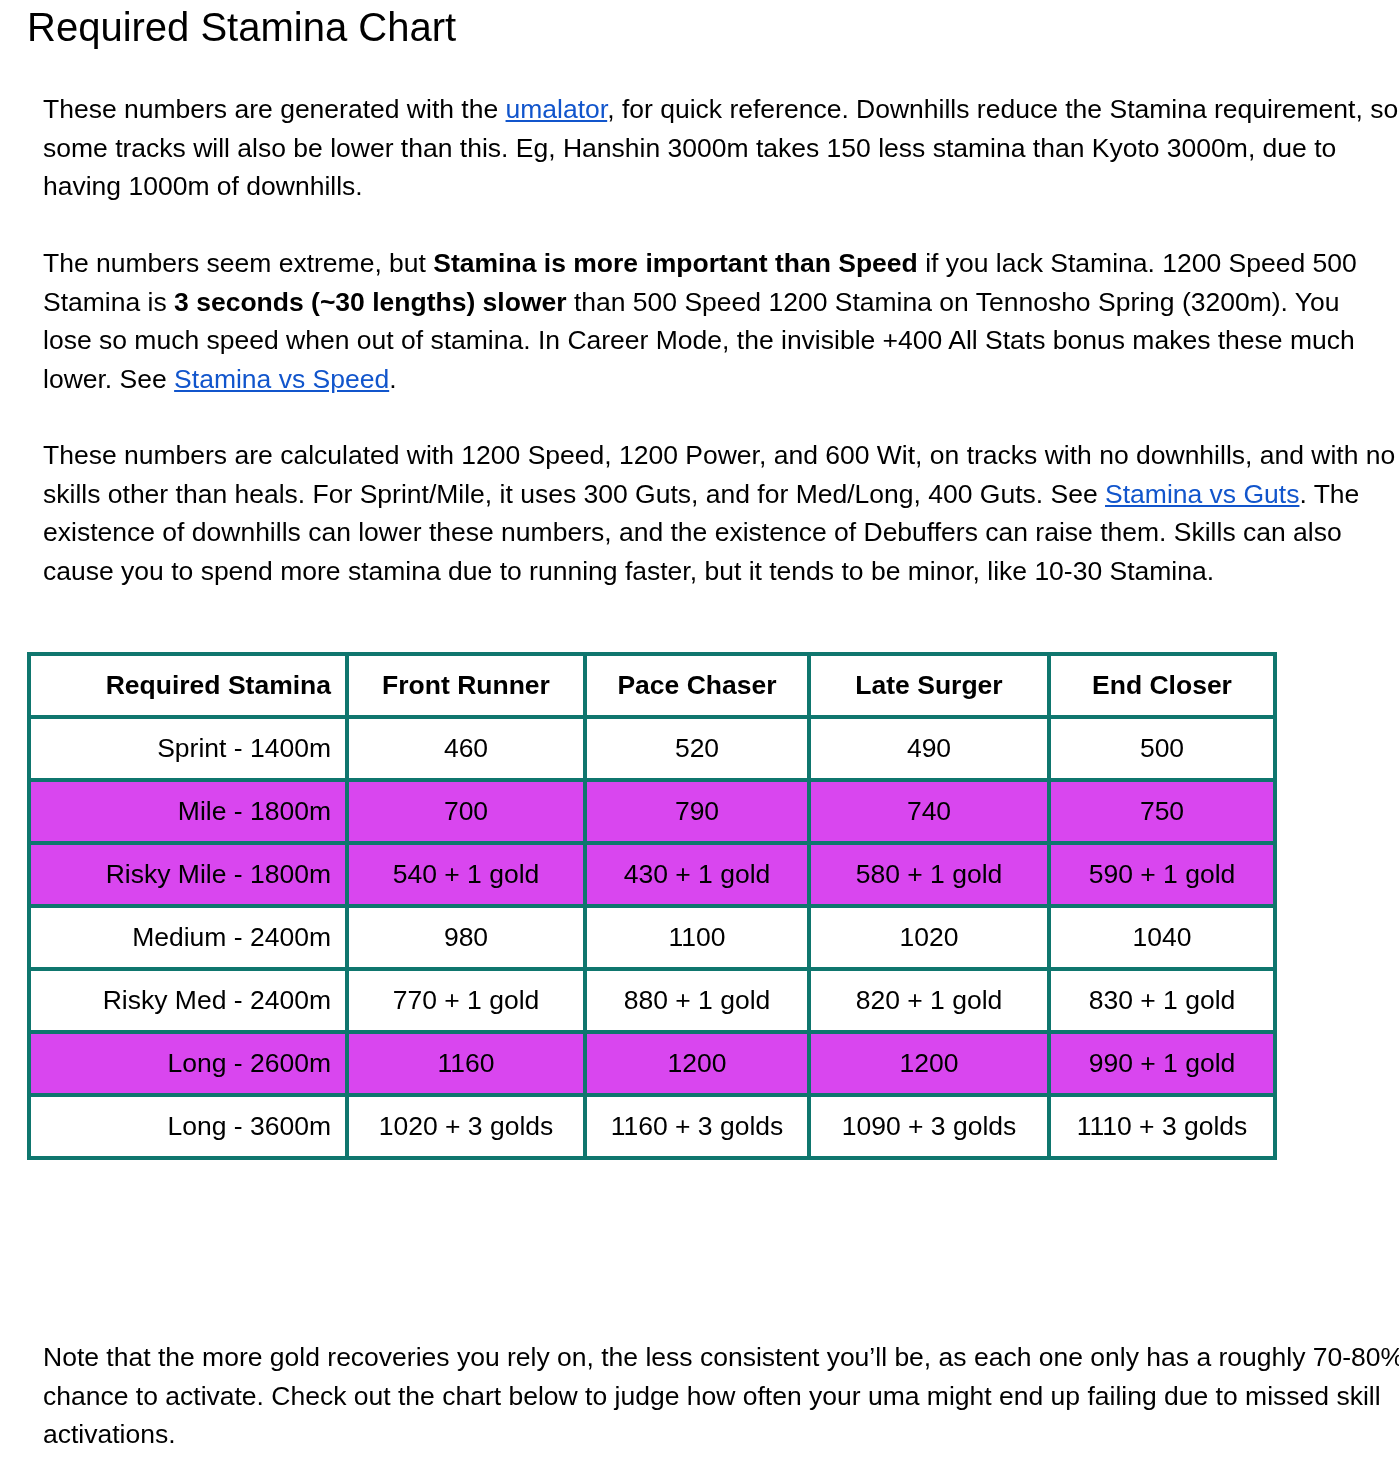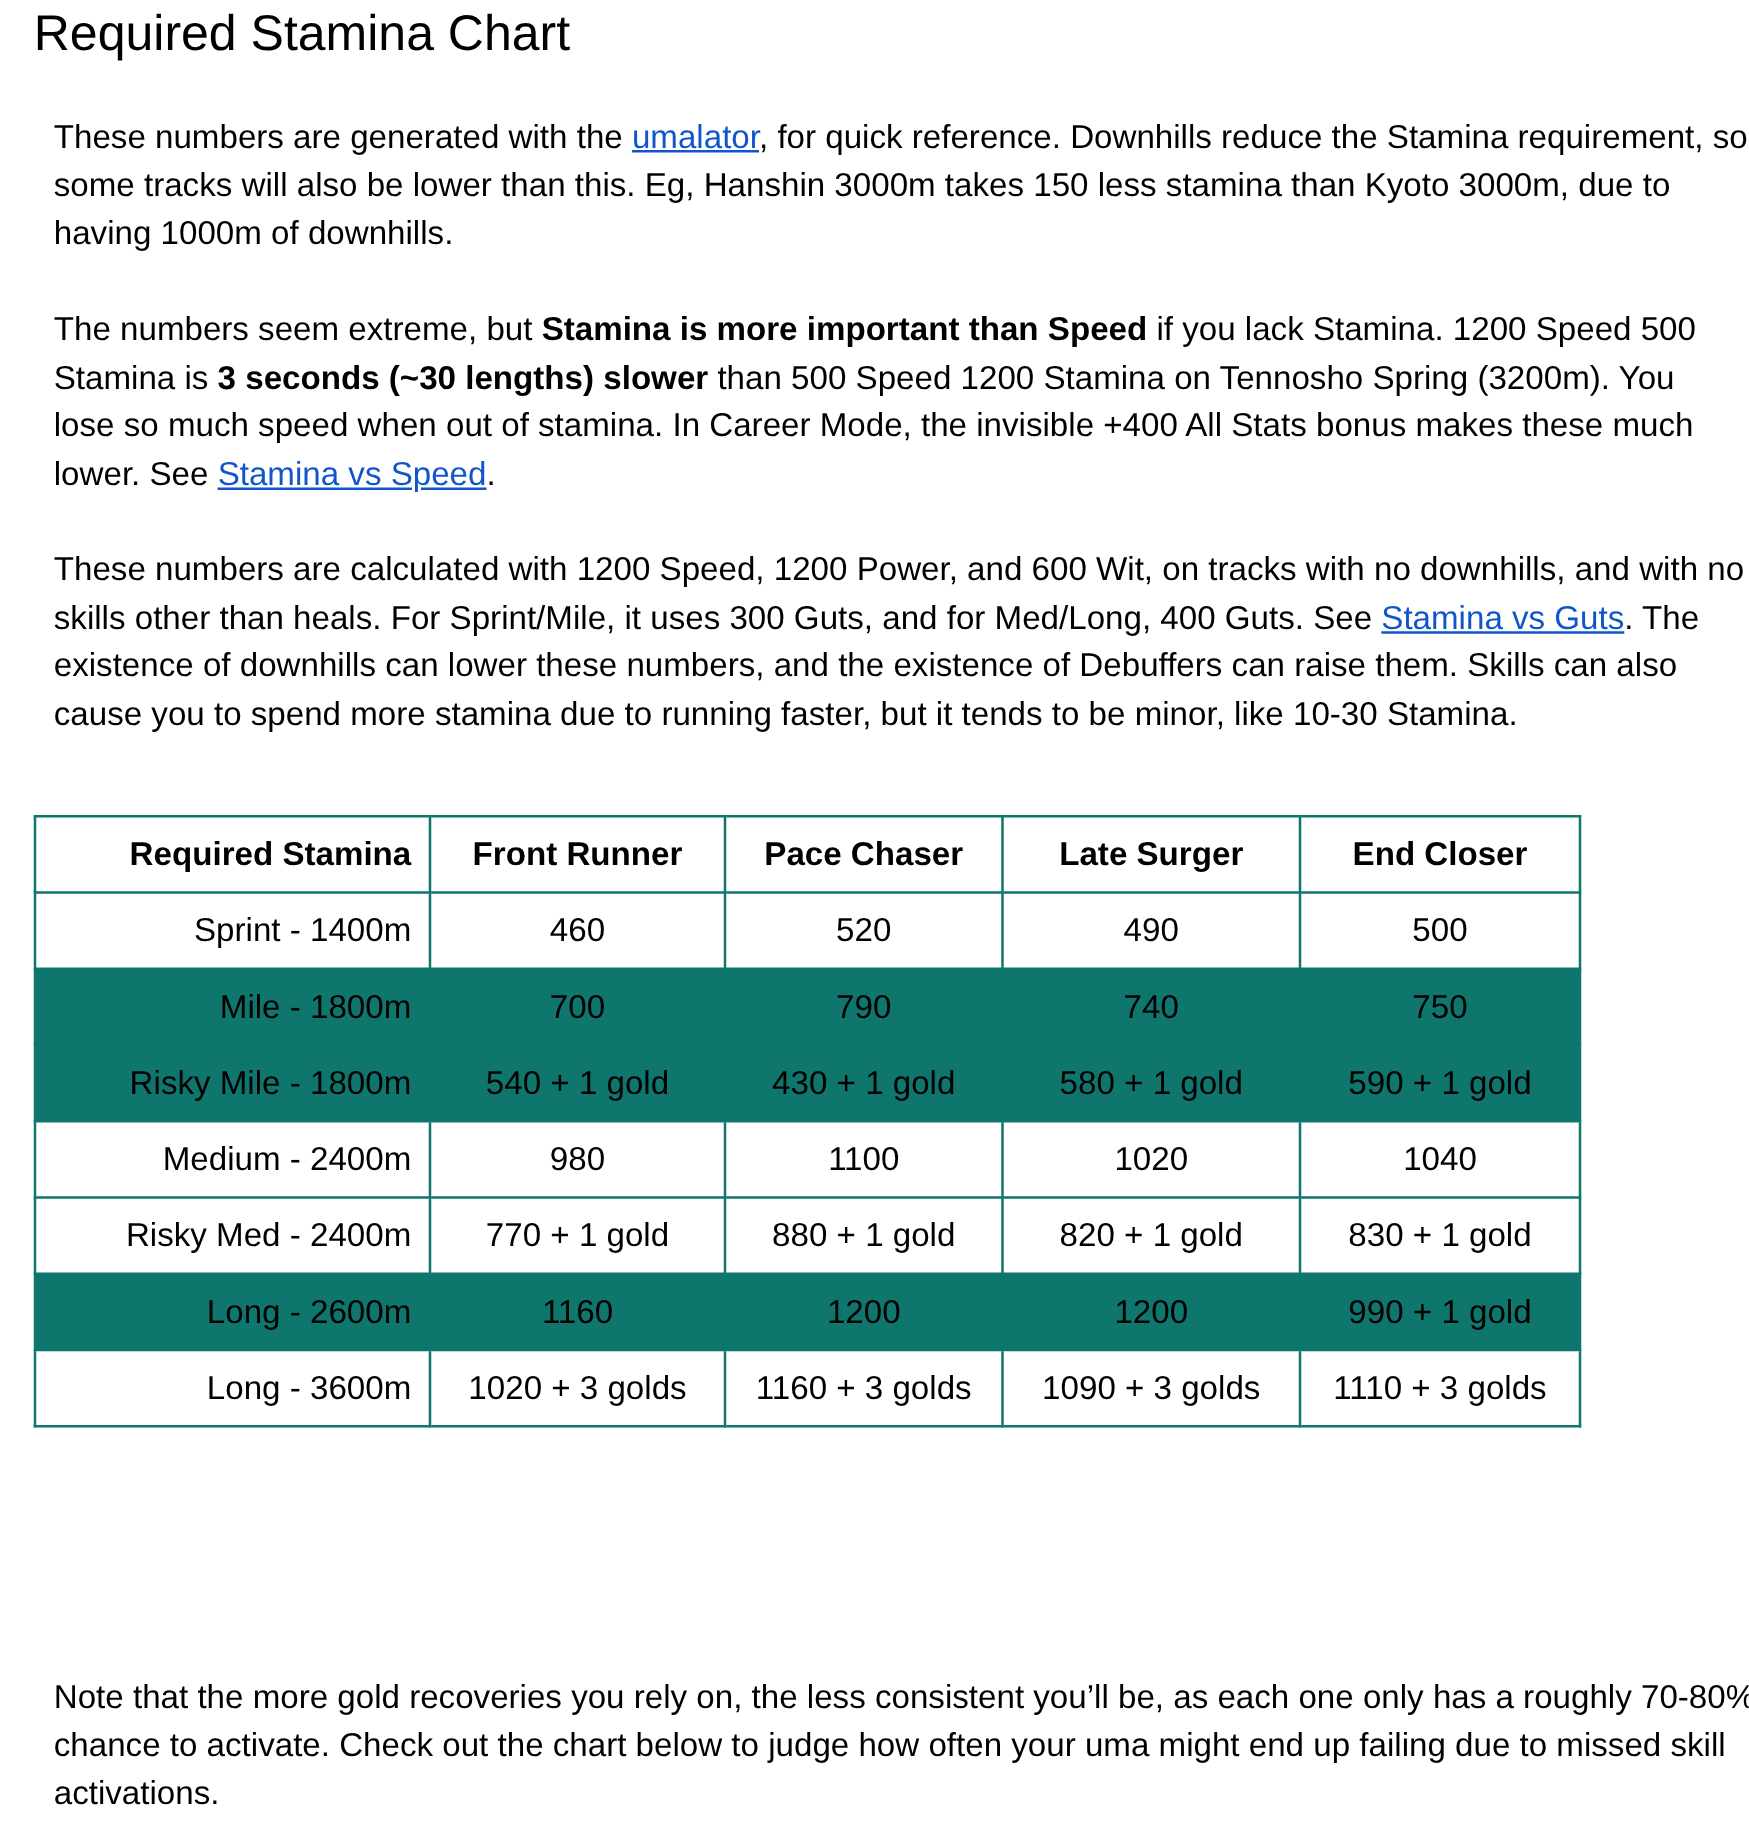--- a/index.html
+++ b/index.html
@@ -46,29 +46,29 @@
     b { font-weight: bold; }
 
     table {
       position: absolute;
       top: 652px;
       left: 0;
       border-collapse: collapse;
       font-size: 26.5px;
     }
     td, th {
-      border: 2px solid #0f766e;
+      border: 4px solid #0f766e;
       height: 59px;
       padding: 0 14px;
       white-space: nowrap;
     }
     th { font-weight: bold; text-align: center; }
     th.first, td.first { text-align: right; }
     td { text-align: center; }
-    tr.shaded td { background: #0f766e; }
+    tr.shaded td { background: #d946ef; }
     .c0 { width: 286px; }
     .c1 { width: 206px; }
     .c2 { width: 192px; }
     .c3 { width: 208px; }
     .c4 { width: 194px; }
   </style>
 </head>
 <body>
 
 <div class="page">

